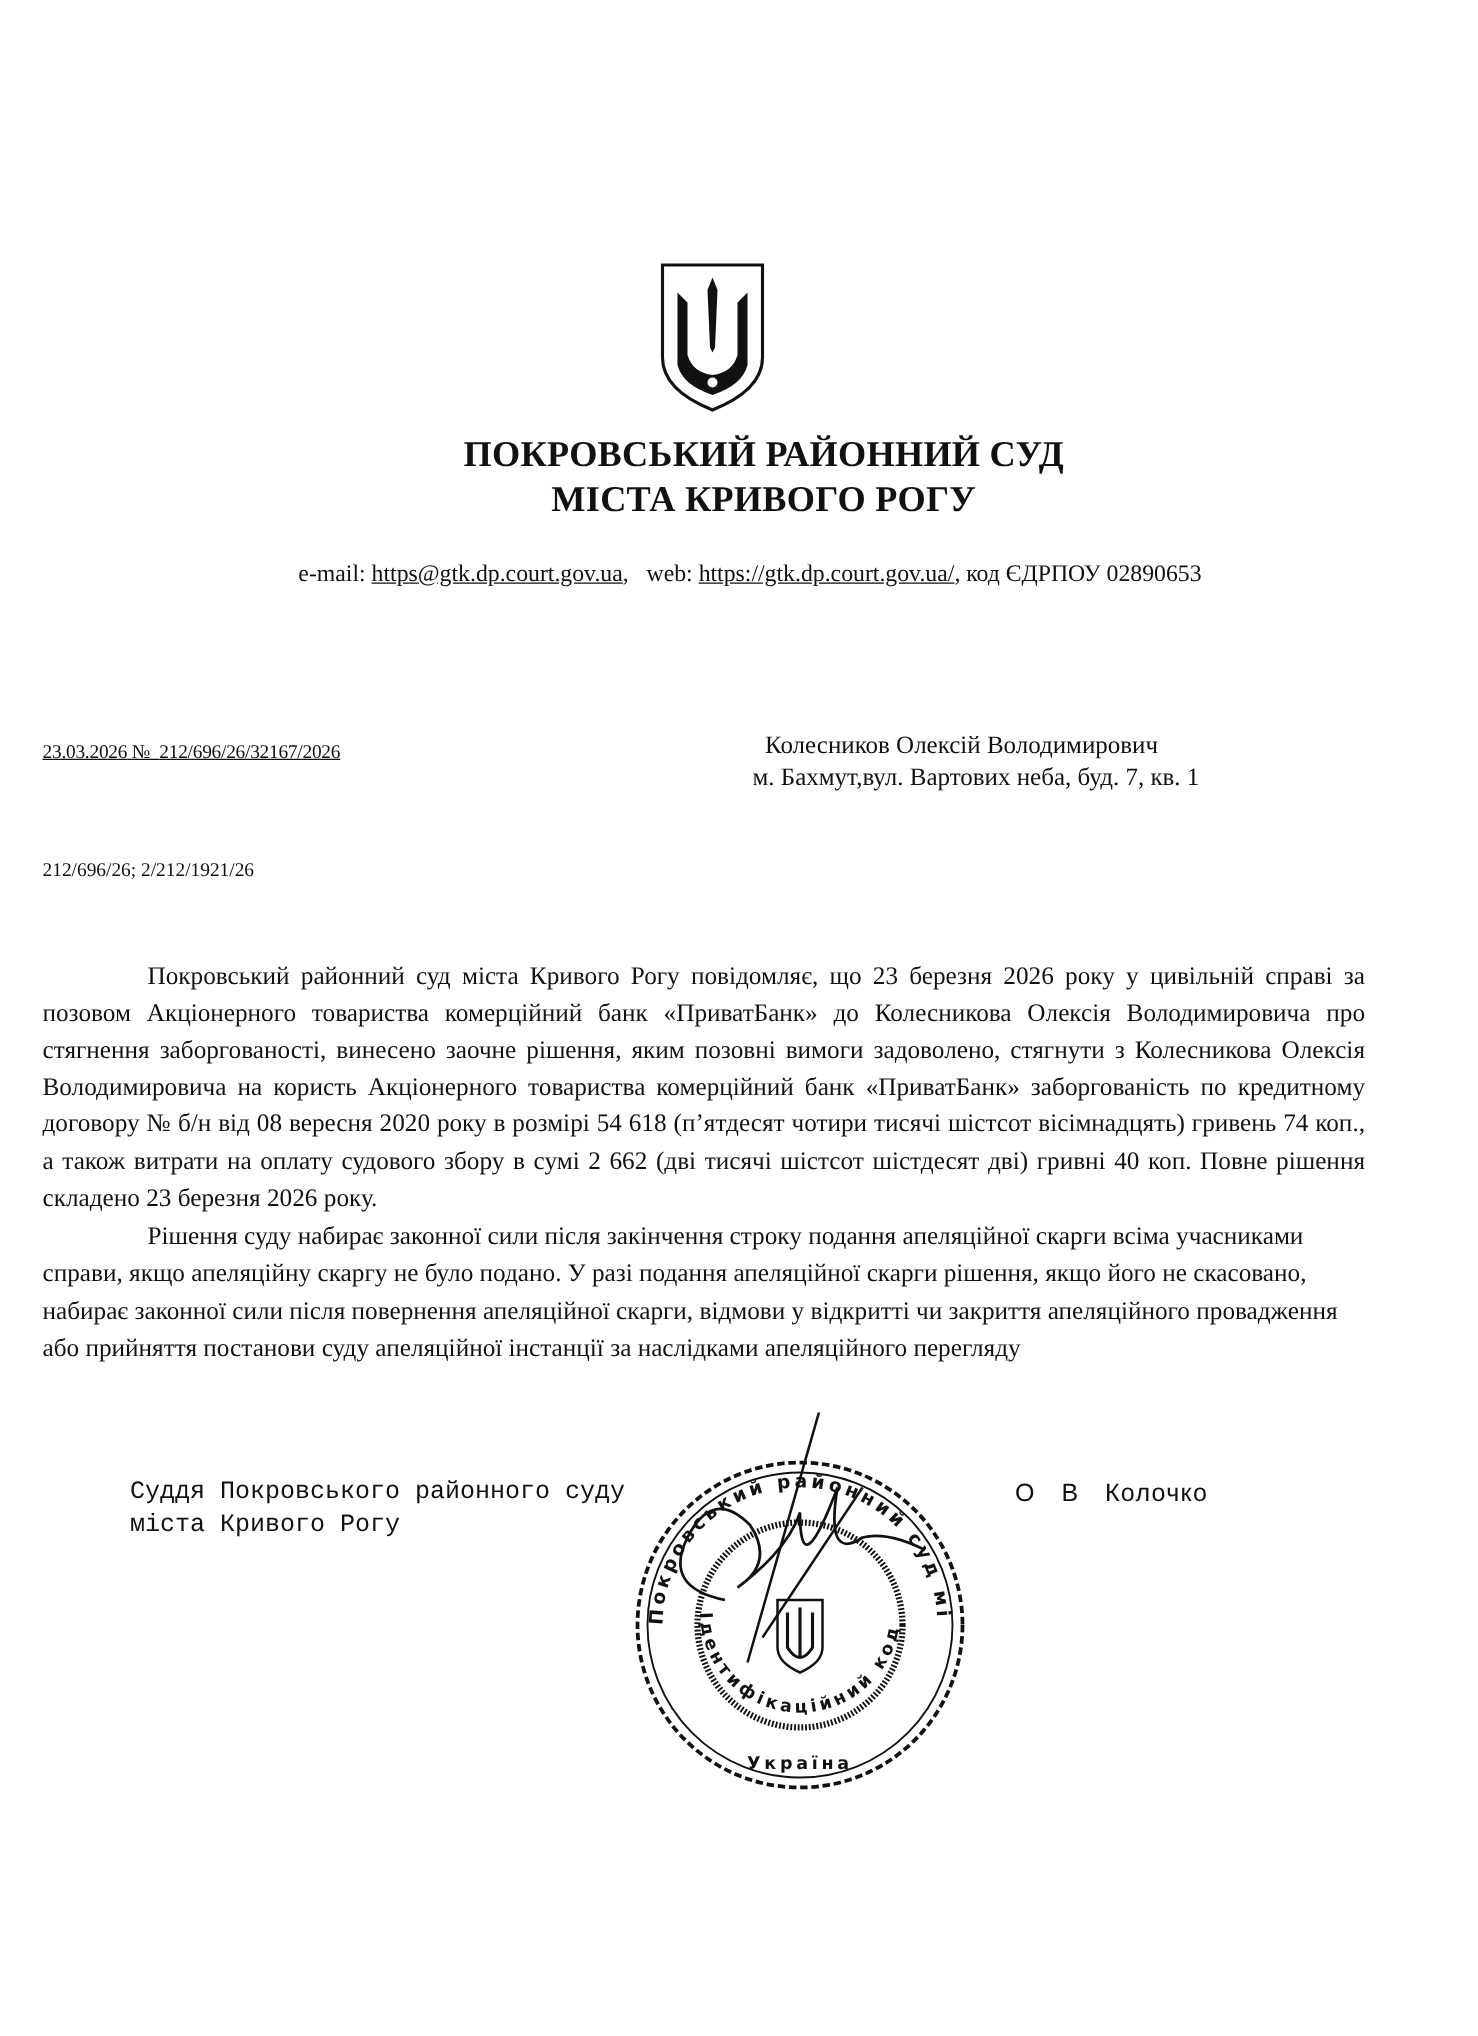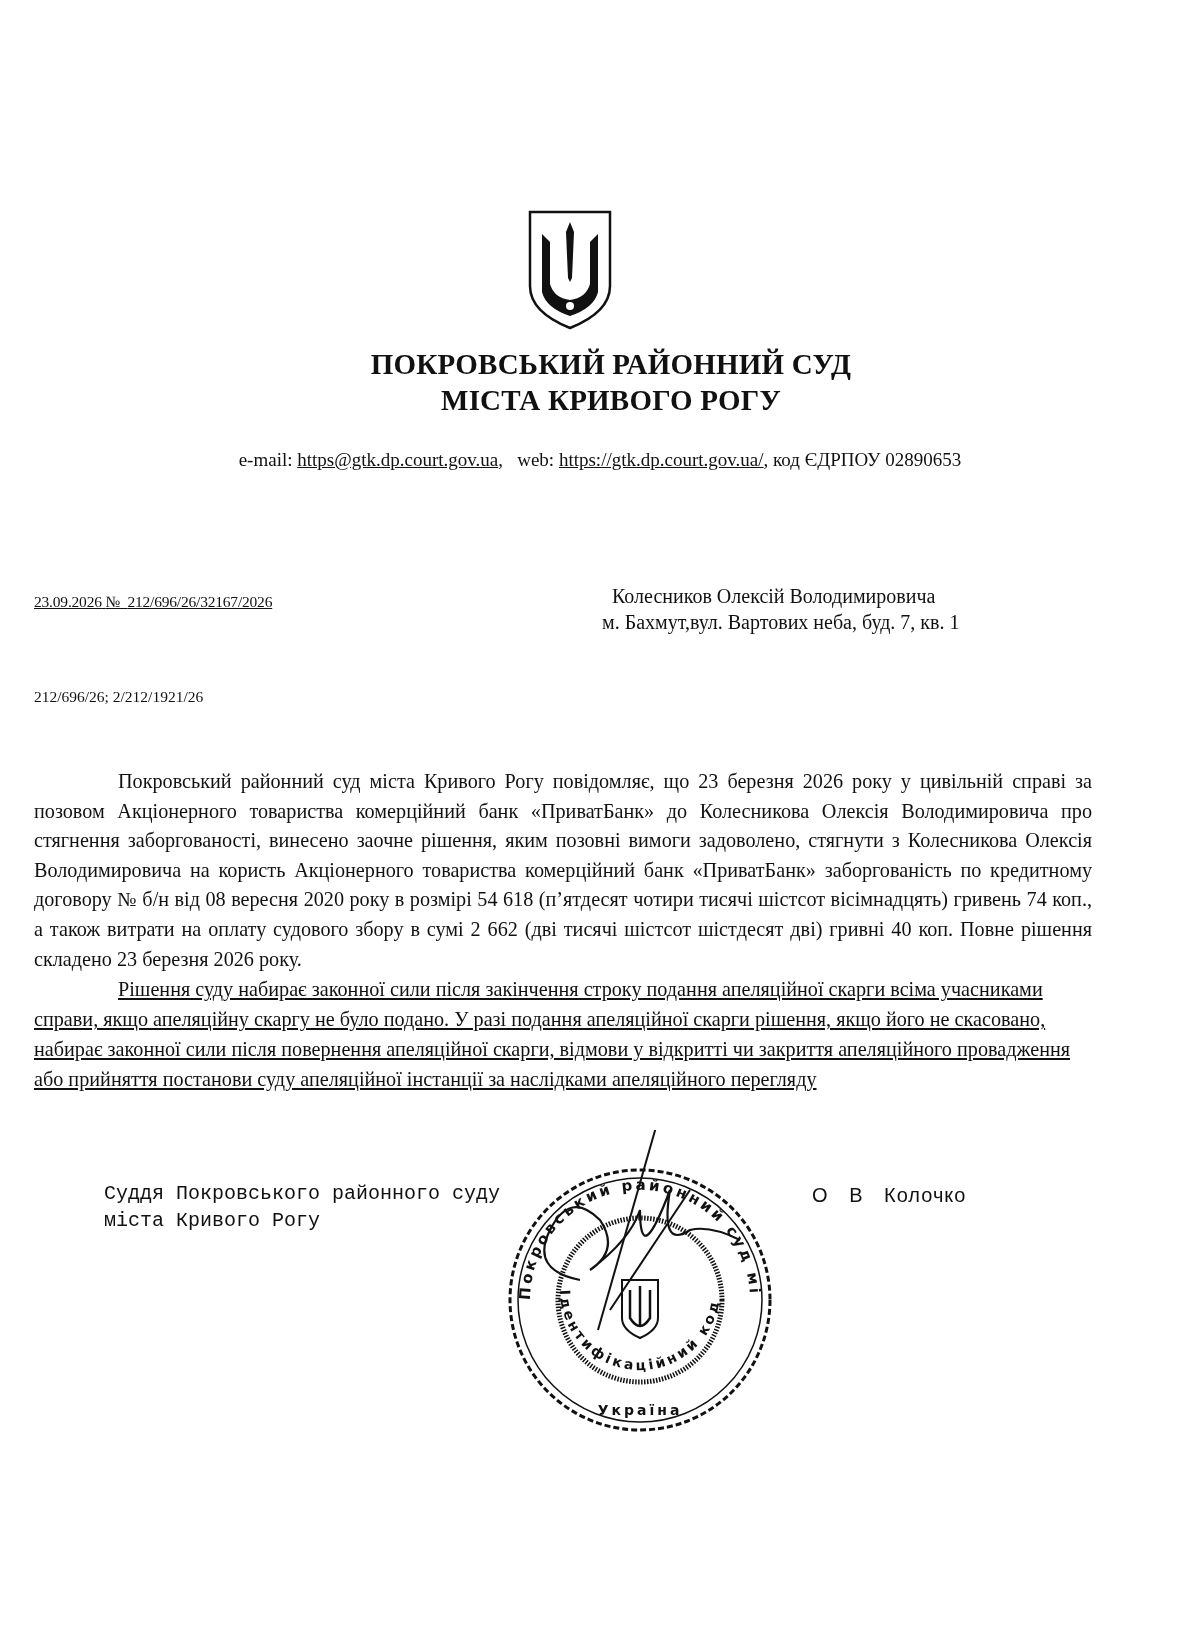--- a/index.html
+++ b/index.html
@@ -9,21 +9,21 @@
   .title { left:0; width:1182px; top:346px; text-align:center; font-weight:bold; font-size:29px; line-height:36px; letter-spacing:0.2px;margin-left:20px; }
   .addr { left:60px; width:1080px; top:448px; text-align:center; font-size:19px; line-height:24px; }
   .addr u { text-decoration:underline; }
   .outno { left:34px; top:593px; font-size:15.5px; text-decoration:underline; letter-spacing:-0.2px; }
   .recipient { left:612px; top:583px; font-size:20px; line-height:26px; }
   .recipient div:nth-child(2) { margin-left:-10px; }
   .recipient div:nth-child(3) { margin-left:-12px; }
   .refs { left:34px; top:688px; font-size:15.5px; }
   .body { left:34px; width:1058px; top:730px; font-size:20.2px; line-height:29.6px; text-align:justify;margin-top:37px; }
   .body p { margin:0; text-indent:84px; }
-  .body p.p2 { line-height:30px; text-align:left;text-decoration:underline; }
+  .body p.p2 { line-height:30px; text-align:left; }
   .judge { left:104px; top:1180px; font-size:20px; line-height:27px; font-family:Liberation Mono, monospace; }
   .judge-name { left:812px; top:1184px; font-size:20px; font-family:"Liberation Sans", sans-serif; letter-spacing:1px; }
   .judge-name span { margin-right:14px; }
   .stamp { left:490px; top:1130px; width:300px; height:320px; }
 </style>
 </head>
 <body>
 
 <div class="abs emblem">
   <svg width="92" height="124" viewBox="0 0 92 124">
@@ -45,27 +45,27 @@
     <span>e-mail:</span>
     <u>https@gtk.dp.court.gov.ua</u>,&nbsp;&nbsp;
     <span>web:</span>
     <u>https://gtk.dp.court.gov.ua/</u>,
     <span>код ЄДРПОУ</span>
     <span>02890653</span>
   </div>
 </div>
 
 <div class="abs outno">
-  <span>23.09.2026</span>
+  <span>23.03.2026</span>
   <span>№</span>&nbsp;
   <span>212/696/26/32167/2026</span>
 </div>
 
 <div class="abs recipient">
-  <div>Колесников Олексій Володимировича</div>
+  <div>Колесников Олексій Володимирович</div>
   <div>м. Бахмут,вул. Вартових неба, буд. 7, кв. 1</div>
 </div>
 
 <div class="abs refs">212/696/26; 2/212/1921/26</div>
 
 <div class="abs body">
   <p>Покровський районний суд міста Кривого Рогу повідомляє, що 23 березня 2026 року у цивільній справі за позовом Акціонерного товариства комерційний банк «ПриватБанк» до Колесникова Олексія Володимировича про стягнення заборгованості, винесено заочне рішення, яким позовні вимоги  задоволено, стягнути з Колесникова Олексія Володимировича на користь Акціонерного товариства комерційний банк «ПриватБанк» заборгованість по кредитному договору № б/н від 08 вересня 2020 року в розмірі 54 618 (п’ятдесят чотири тисячі шістсот вісімнадцять) гривень 74 коп., а також витрати на оплату судового збору в сумі 2 662 (дві тисячі шістсот шістдесят дві) гривні 40 коп. Повне рішення складено 23 березня 2026 року.</p>
   <p class="p2">Рішення суду набирає законної сили після закінчення строку подання апеляційної скарги всіма учасниками справи, якщо апеляційну скаргу не було подано. У разі подання апеляційної скарги рішення, якщо його не скасовано, набирає законної сили після повернення апеляційної скарги, відмови у відкритті чи закриття апеляційного провадження або прийняття постанови суду апеляційної інстанції за наслідками апеляційного перегляду</p>
 </div>
 

